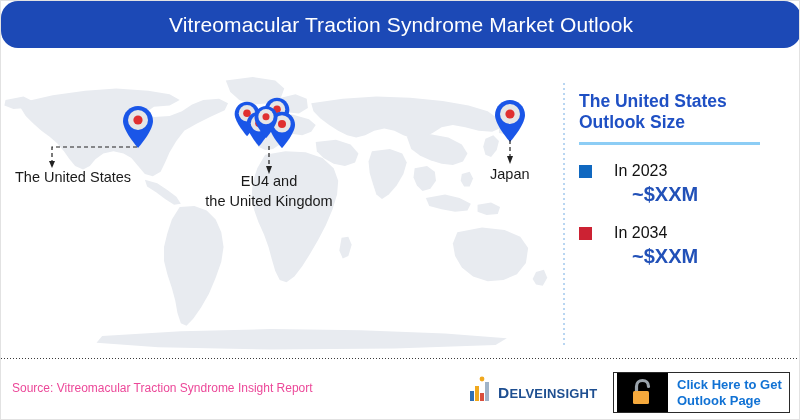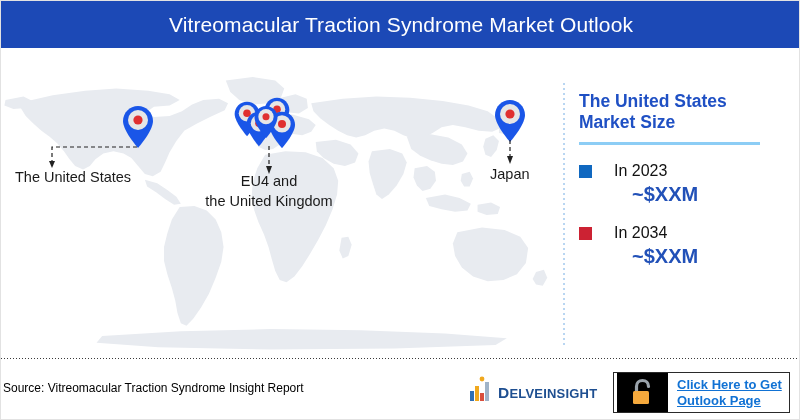--- a/index.html
+++ b/index.html
@@ -28,20 +28,21 @@
   #header {
     position: absolute;
     left: 0;
     top: 0;
     width: 800px;
     height: 47px;
     background: #1c49b6;
     display: flex;
     align-items: center;
     justify-content: center;
+    border-radius: 17px;
   }
   #header-title {
     color: #ffffff;
     font-size: 21px;
     font-weight: 400;
     letter-spacing: 0.1px;
     white-space: nowrap;
     font-family: "Liberation Sans", sans-serif;
   }
 
@@ -153,24 +154,24 @@
     top: 357px;
     width: 800px;
     height: 2px;
     background-image: linear-gradient(to right, #3a3a3a 0px, #3a3a3a 1px, rgba(255,255,255,0) 1px, rgba(255,255,255,0) 3px);
     background-size: 3px 1px;
     background-repeat: repeat-x;
     background-position: 0 0;
   }
   #source-text {
     position: absolute;
-    left: 2px;
+    left: 11px;
     top: 380px;
     font-size: 12px;
-    color: #000000;
+    color: #ec4899;
     white-space: nowrap;
     font-family: "Liberation Sans", sans-serif;
   }
 
   #logo {
     position: absolute;
     left: 468px;
     top: 373px;
     width: 120px;
     height: 30px;
@@ -215,21 +216,20 @@
   #cta-label {
     flex: 1 1 auto;
     display: flex;
     align-items: center;
     padding-left: 9px;
     font-size: 13px;
     font-weight: bold;
     color: #1172d4;
     line-height: 16px;
     font-family: "Liberation Sans", sans-serif;
-    text-decoration: underline;
   }
 </style>
 </head>
 <body>
 
 <div id="page">
 
   <div id="header">
     <div id="header-title">Vitreomacular Traction Syndrome Market Outlook</div>
   </div>
@@ -367,21 +367,21 @@
       <path d="M7,24 L4,16 L10,16 Z" fill="#222"></path>
     </svg>
     <div class="map-label" style="left:489px; top:117px;">Japan</div>
   </div>
 
   <div id="v-divider"></div>
 
   <div id="right-panel">
     <div id="panel-title">
       <div>The United States</div>
-      <div>Market Size</div>
+      <div>Outlook Size</div>
     </div>
     <div id="panel-rule"></div>
 
     <div class="legend-row">
       <div class="legend-swatch" style="background:#1068c0;"></div>
       <div class="legend-texts">
         <div class="legend-year">In 2023</div>
         <div class="legend-value">~$XXM</div>
       </div>
     </div>

